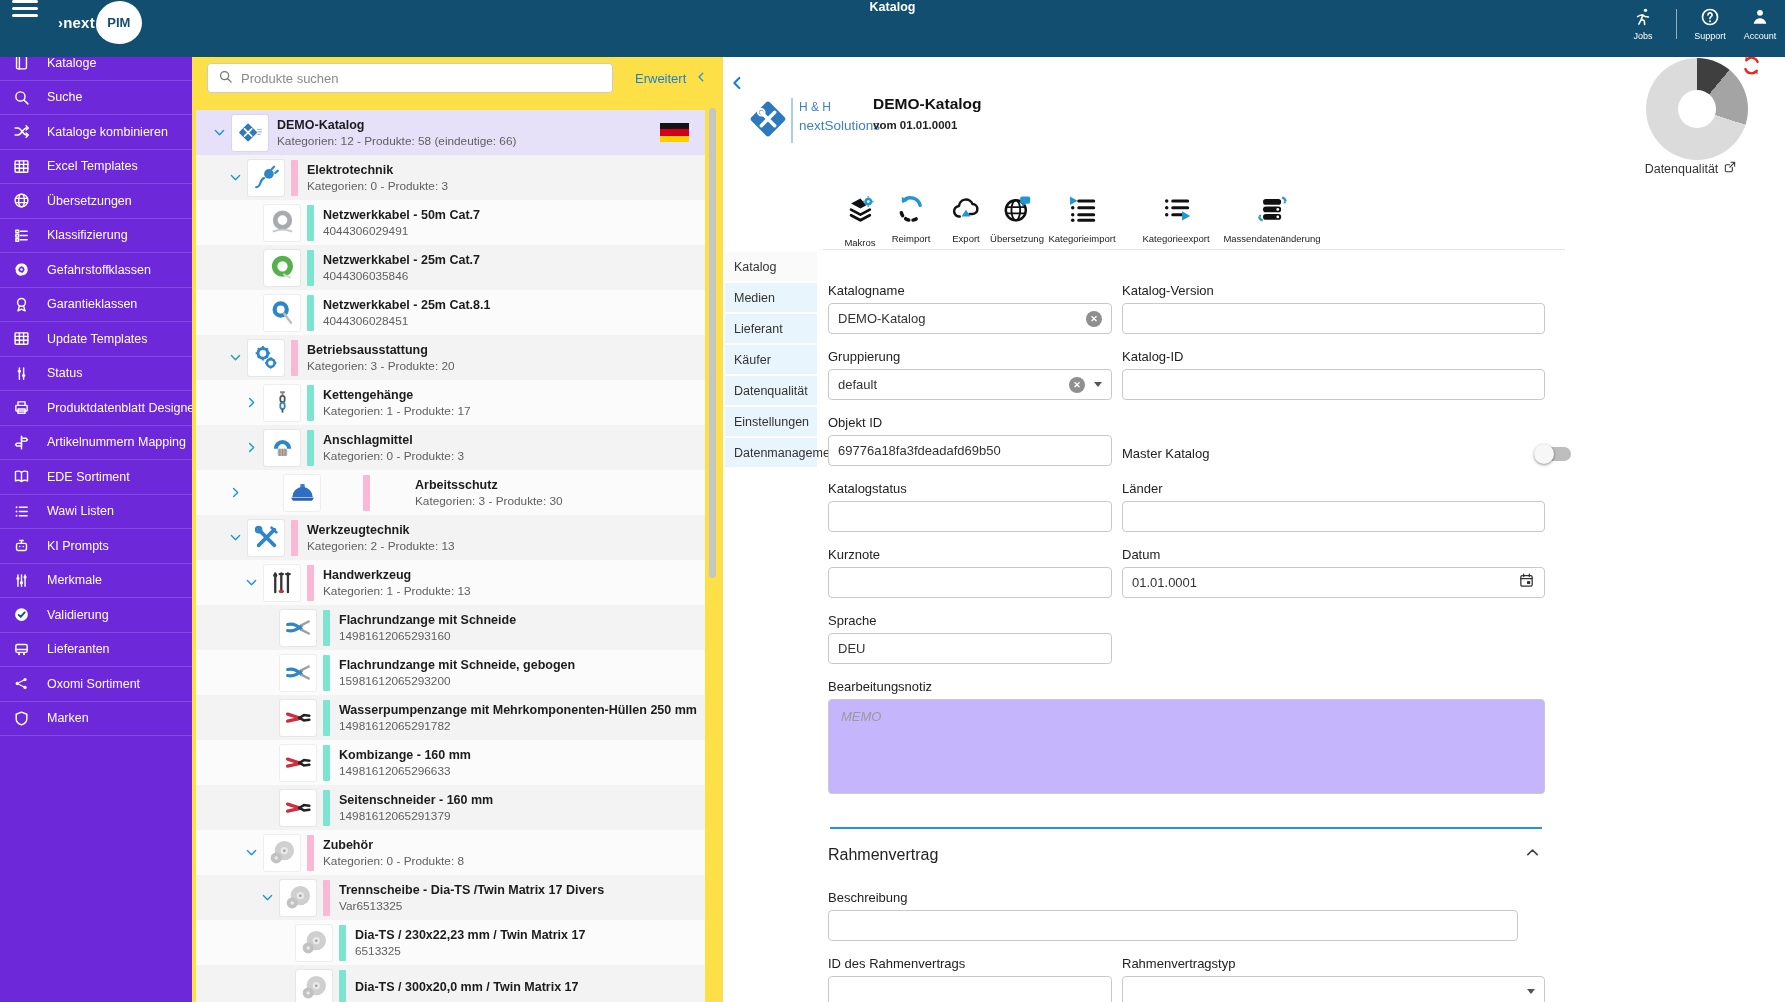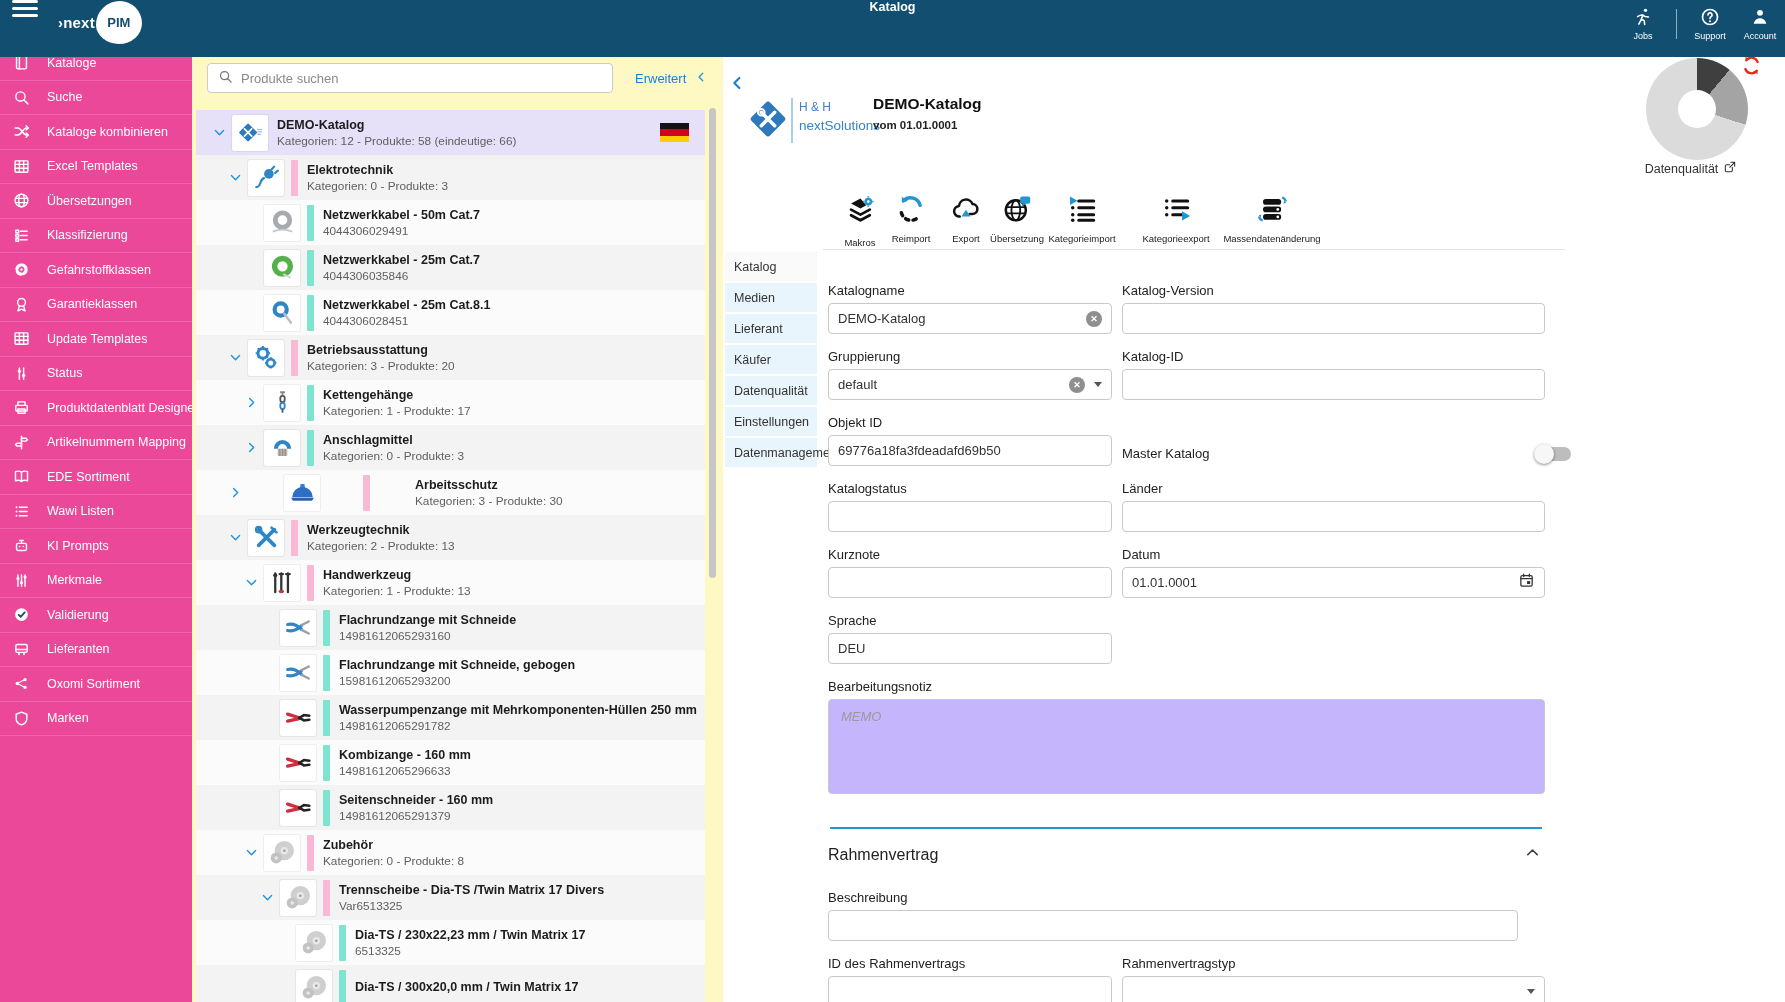--- a/index.html
+++ b/index.html
@@ -13,27 +13,27 @@
   .logo-wrap{display:flex;align-items:center;margin-left:20px}
   .logo-prefix{color:#fff;font-weight:bold;font-size:15px;letter-spacing:.2px}
   .logo-blob{width:46px;height:43px;background:#fff;border-radius:52% 48% 50% 50%/55% 52% 48% 45%;display:flex;align-items:center;justify-content:center;color:#114e6f;font-weight:bold;font-size:13px;margin-left:1px;margin-top:1px}
   .topbar-title{position:absolute;left:50%;transform:translateX(-50%);color:#fff;font-size:12.5px;font-weight:bold}
   .topbar-actions{position:absolute;right:8px;top:7px;display:flex;align-items:flex-start;gap:16px;color:#fff}
   .tb-action{display:flex;flex-direction:column;align-items:center;gap:2px;font-size:9px;cursor:pointer;min-width:34px}
   .tb-action .icon svg{width:20px;height:20px}
   .tb-divider{width:1px;height:30px;background:rgba(255,255,255,.55);margin-top:2px}
 
   
-  .sidebar{position:absolute;left:0;top:46px;width:216px;height:956px;background:#ec4899}
+  .sidebar{position:absolute;left:0;top:46px;width:216px;height:956px;background:#6d28d9}
   .sb-item{display:flex;align-items:center;height:34.5px;padding-left:13px;color:#fff;border-bottom:1px solid rgba(255,255,255,.16);cursor:pointer}
   .sb-item .icon svg{width:17px;height:17px;display:block}
   .sb-label{font-size:12.5px;margin-left:17px;white-space:nowrap}
 
   
-  .treepanel{position:absolute;left:192px;top:46px;width:531px;height:956px;background:#fef9c3;overflow:hidden}
+  .treepanel{position:absolute;left:192px;top:46px;width:531px;height:956px;background:#fde047;overflow:hidden}
   .search-box{position:absolute;left:15px;top:17px;width:406px;height:30px;background:#fff;border:1px solid #ccc;border-radius:4px;display:flex;align-items:center;padding:0 10px}
   .search-box .icon svg{width:15px;height:15px;color:#777}
   .search-input{border:none;outline:none;flex:1;margin-left:8px;font-size:13px;color:#333;background:transparent;font-family:inherit}
   .search-input::placeholder{color:#8a8a8a}
   .advanced{position:absolute;left:443px;top:25px;color:#1b7fd4;font-size:13px;display:flex;align-items:center;gap:9px;cursor:pointer}
   .advanced .icon svg{width:12px;height:12px;transform:rotate(180deg);color:#1b96dc}
   .tree{position:absolute;left:0;top:64px;width:531px}
   .tree-row{display:flex;align-items:center;height:45px;margin-left:4px;width:509px;overflow:hidden;cursor:pointer}
   .tree-row.stripe{background:#f3f3f4}
   .tree-row.plain{background:#fbfbfc}

